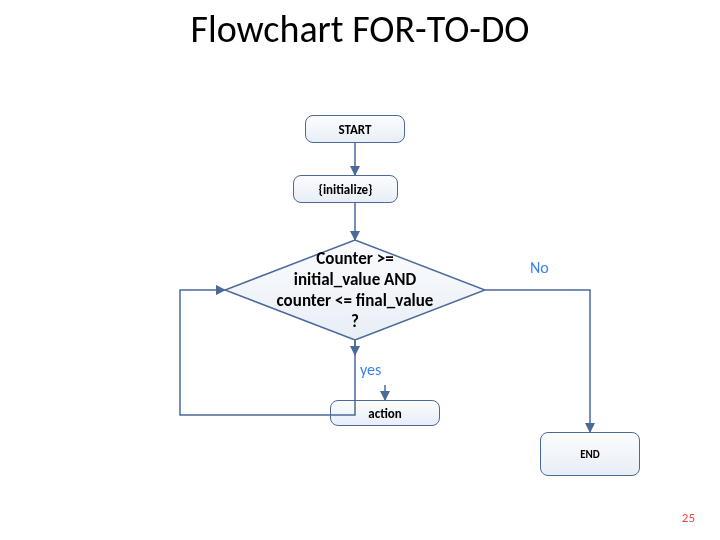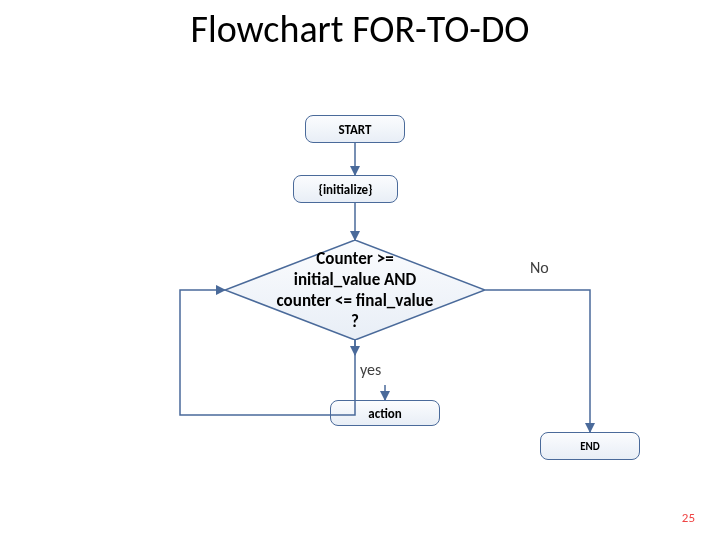--- a/index.html
+++ b/index.html
@@ -38,21 +38,21 @@
     font-weight: bold;
     text-align: left;
     display: flex;
     align-items: center;
     justify-content: center;
     color: #000;
   }
   .start    { left: 305px; top: 115px; width: 100px; height: 28px; }
   .init     { left: 293px; top: 175px; width: 105px; height: 28px; }
   .action   { left: 330px; top: 400px; width: 110px; height: 26px; }
-  .end      { left: 540px; top: 432px; width: 100px; height: 28px; font-size: 11px; }
+  .end      { left: 540px; top: 432px; width: 100px; height: 44px; font-size: 11px; }
   
   .diamond-wrap {
     position: absolute;
     left: 225px;
     top: 240px;
     width: 260px;
     height: 100px;
   }
   .diamond-svg {
     position: absolute;
@@ -71,21 +71,21 @@
     text-align: center;
     font-size: 17px;
     font-weight: bold;
     line-height: 1.25;
     padding: 0 50px;
   }
   
   .lbl {
     position: absolute;
     font-size: 16px;
-    color: #404040;
+    color: #3b82f6;
   }
   .lbl-no  { left: 530px; top: 258px; }
   .lbl-yes { left: 360px; top: 360px; }
   
   .arrow-svg {
     position: absolute;
     overflow: visible;
   }
 </style>
 </head>

